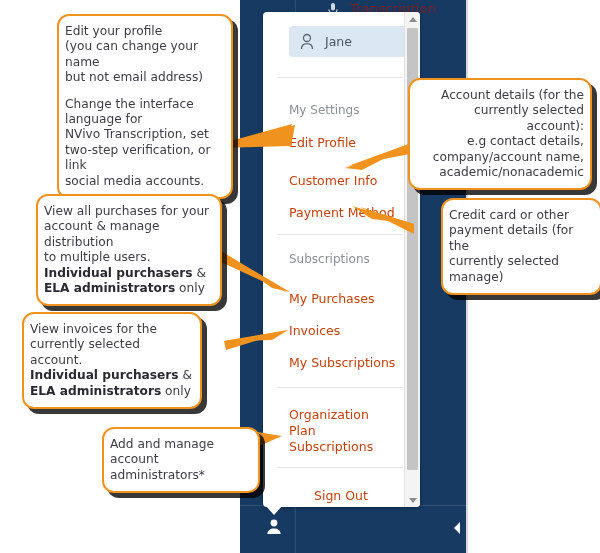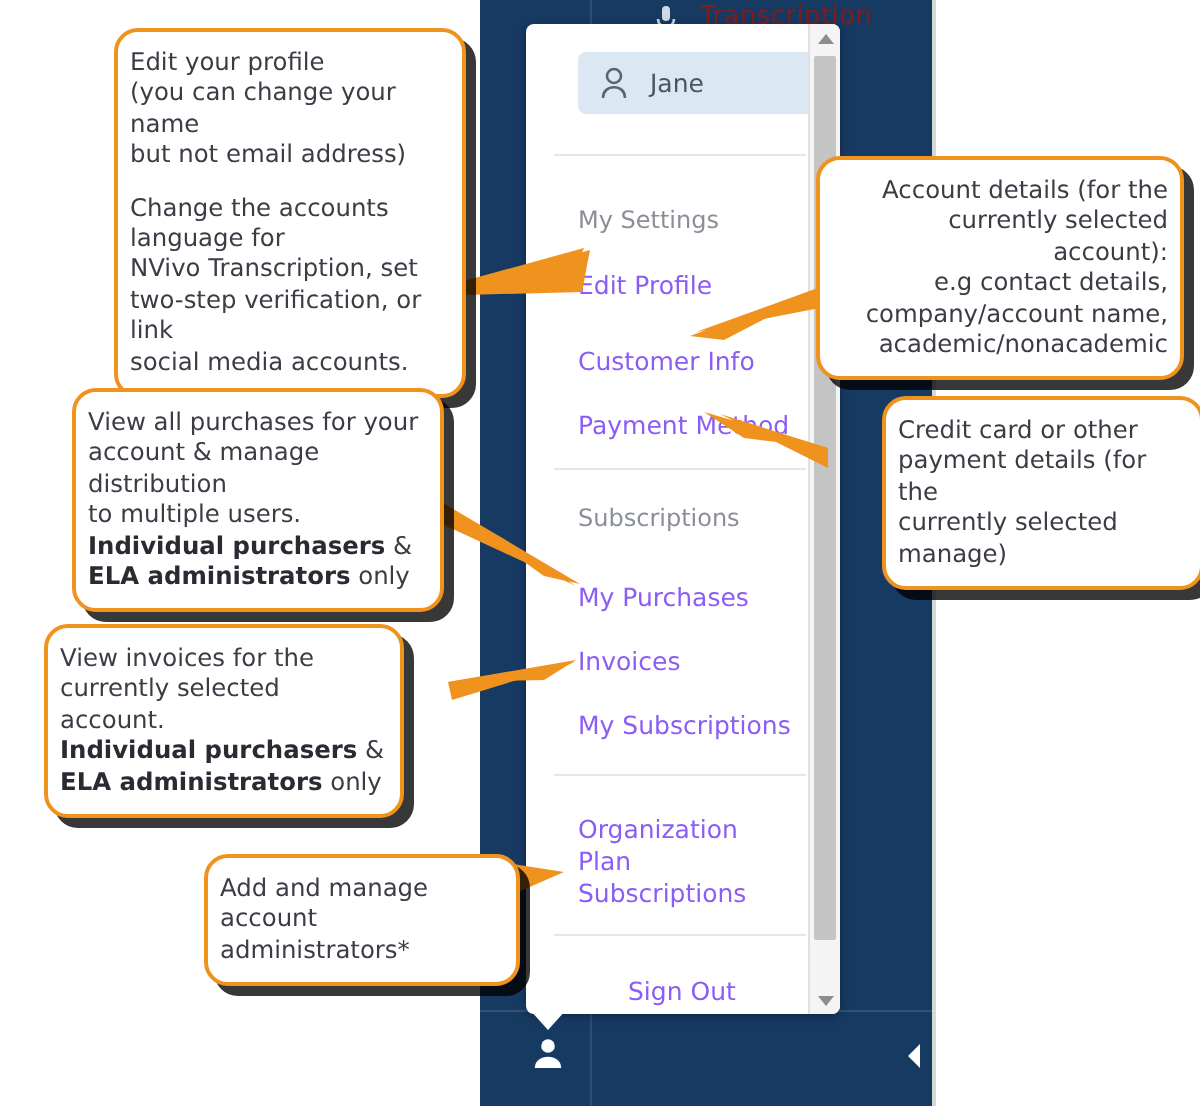--- a/index.html
+++ b/index.html
@@ -78,21 +78,21 @@
   }
   .divider{
     position:absolute;left:14px;width:126px;height:1px;background:#e6e6e6;
   }
   .sect-head{
     position:absolute;left:26px;
     font-size:12px;color:#8a8f96;white-space:nowrap;
   }
   .mitem{
     position:absolute;left:26px;
-    font-size:12.5px;color:#8b5cf6;white-space:nowrap;cursor:pointer;
+    font-size:12.5px;color:#c2410c;white-space:nowrap;cursor:pointer;
   }
   .mitem.two{white-space:normal;width:108px;line-height:16px;}
 
   
   .sbar{
     position:absolute;right:0;top:0;width:16px;height:495px;
     background:#f4f4f4;border-left:1px solid #e0e0e0;box-sizing:border-box;
   }
   .sbar .arrow{
     position:absolute;left:0;width:15px;height:14px;
@@ -232,21 +232,21 @@
       <polygon points="265,437 240,432 248,452" fill="#f0921e"></polygon>
       <polygon points="282,436 244,430 250,450" fill="#f0921e"></polygon>
     </svg>
   </div>
 
   <div class="callout" style="left:57px;top:14px;width:176px;">
     <span>Edit your profile</span><br>
     <span>(you can change your name</span><br>
     <span>but not email address)</span>
     <span class="gap"></span>
-    <span>Change the accounts</span><br>
+    <span>Change the interface</span><br>
     <span>language for</span><br>
     <span>NVivo Transcription, set</span><br>
     <span>two-step verification, or link</span><br>
     <span>social media accounts.</span>
   </div>
 
   <div class="callout right-al" style="left:408px;top:78px;width:184px;">
     <span>Account details (for the</span><br>
     <span>currently selected account):</span><br>
     <span>e.g contact details,</span><br>

